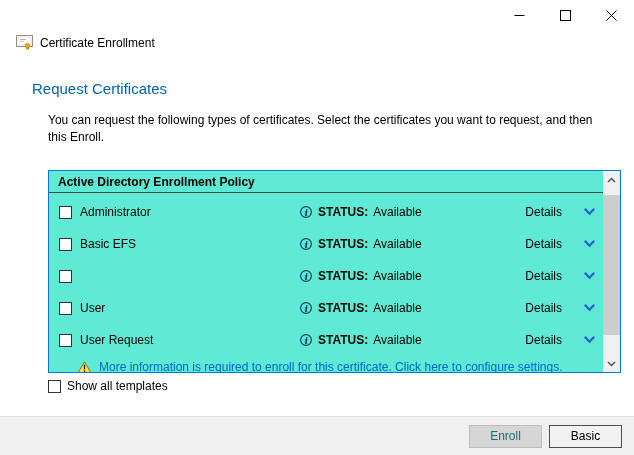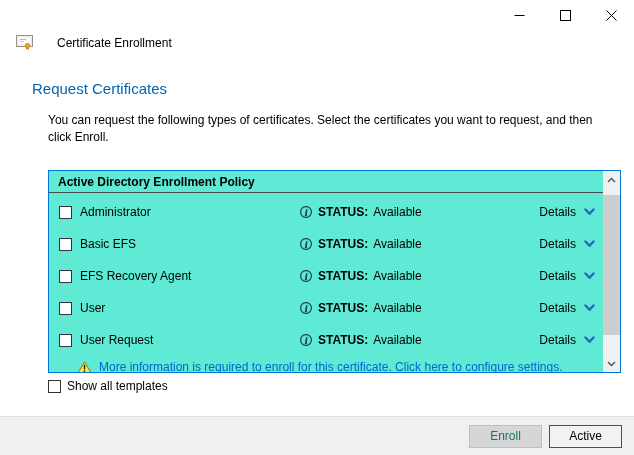--- a/index.html
+++ b/index.html
@@ -14,21 +14,21 @@
   body{font-family:"Liberation Sans",sans-serif;}
   .window{
     position:relative;width:634px;height:455px;background:#ffffff;
     overflow:hidden;font-size:12px;color:#000;margin:0 auto;
   }
   
   .titlebar{position:absolute;top:0;left:0;right:0;height:30px;background:#fff;}
   .caption-buttons{position:absolute;top:0;right:0;display:flex;height:30px;}
   .caption-btn{width:46px;height:30px;display:flex;align-items:center;justify-content:center;cursor:default;}
   
-  .app-header{position:absolute;top:34px;left:16px;display:flex;align-items:center;gap:23px;}
+  .app-header{position:absolute;top:34px;left:16px;display:flex;align-items:center;gap:6px;}
   .app-header .app-name{font-size:12px;color:#000;}
   
   .page-title{position:absolute;top:80px;left:32px;font-size:15px;color:var(--heading-blue);font-weight:400;}
   .instructions{position:absolute;top:112px;left:48px;width:562px;line-height:17px;color:#000;}
   
   .listbox{
     position:absolute;top:170px;left:48px;width:573px;height:203px;
     border:1px solid var(--accent-border);background:#5eead4;
   }
   .list-inner{position:absolute;top:0;left:0;right:17px;bottom:0;overflow:hidden;}
@@ -39,21 +39,21 @@
   .list-body{padding-top:3px;}
   .tpl-row{
     display:flex;align-items:center;height:32px;padding:0 8px 0 10px;
   }
   .name-cell{display:flex;align-items:center;gap:8px;width:240px;}
   .checkbox{
     width:13px;height:13px;border:1px solid #333;background:#fff;flex:0 0 13px;
   }
   .status-cell{display:flex;align-items:center;gap:5px;}
   .status-label{font-weight:bold;}
-  .details-cell{margin-left:auto;display:flex;align-items:center;gap:8px;cursor:default;}
+  .details-cell{margin-left:auto;display:flex;align-items:center;gap:22px;cursor:default;}
   .warning-row{
     display:flex;align-items:center;gap:7px;height:22px;padding-left:28px;
     color:var(--link-blue);
   }
   
   .scrollbar{position:absolute;top:0;right:0;bottom:0;width:17px;background:#f0f0f0;}
   .sb-btn{position:absolute;left:0;width:17px;height:17px;display:flex;align-items:center;justify-content:center;}
   .sb-up{top:0;} .sb-down{bottom:0;}
   .sb-thumb{position:absolute;left:0;top:24px;width:17px;height:140px;background:#cdcdcd;}
   
@@ -104,21 +104,21 @@
       <rect x="2" y="3" width="13" height="8" fill="#ffffff" stroke="#ddd8cf" stroke-width="0.6"></rect>
       <line x1="4" y1="5.5" x2="10" y2="5.5" stroke="#9fb6d9" stroke-width="1.1"></line>
       <line x1="4" y1="7.5" x2="8" y2="7.5" stroke="#c3cfe0" stroke-width="1.1"></line>
       <path d="M10.4 12.6 L9.9 16 L11.5 14.9 L13.1 16 L12.6 12.6 Z" fill="#d98a00"></path>
       <circle cx="11.5" cy="11.6" r="2.3" fill="#f2a81d" stroke="#c77f00" stroke-width="0.7"></circle>
     </svg>
     <span class="app-name">Certificate Enrollment</span>
   </div>
 
   <div class="page-title">Request Certificates</div>
-  <div class="instructions">You can request the following types of certificates. Select the certificates you want to request, and then click Enroll.</div>
+  <div class="instructions">You can request the following types of certificates. Select the certificates you want to request, and then this Enroll.</div>
 
   <div class="listbox">
     <div class="list-inner">
       <div class="group-header">Active Directory Enrollment Policy</div>
       <div class="list-body">
   <div class="tpl-row">
     <div class="name-cell">
       <span class="checkbox"></span>
       <span>Administrator</span>
     </div>
@@ -155,21 +155,20 @@
       <span>Details</span>
       <svg width="11" height="8" viewBox="0 0 11 8">
         <path d="M1.5 1.5 L5.5 5.8 L9.5 1.5" fill="none" stroke="#2B62C9" stroke-width="2.4" stroke-linecap="round" stroke-linejoin="round"></path>
       </svg>
     </div>
   </div>
 
   <div class="tpl-row">
     <div class="name-cell">
       <span class="checkbox"></span>
-      <span>EFS Recovery Agent</span>
     </div>
     <div class="status-cell">
       <svg width="14" height="14" viewBox="0 0 14 14">
         <circle cx="7" cy="7" r="5.4" fill="none" stroke="#16365C" stroke-width="1.15"></circle>
         <text x="7.4" y="10.6" text-anchor="middle" font-family="DejaVu Serif, serif" font-style="italic" font-weight="bold" font-size="9.5" fill="#16365C">i</text>
       </svg>
       <span class="status-label">STATUS:</span>
       <span class="status-value">Available</span>
     </div>
     <div class="details-cell">
@@ -246,16 +245,16 @@
     </div>
   </div>
 
   <div class="show-all">
     <span class="checkbox"></span>
     <span>Show all templates</span>
   </div>
 
   <div class="footer">
     <button class="btn btn-disabled" id="enroll-btn" disabled="">Enroll</button>
-    <button class="btn btn-normal">Active</button>
+    <button class="btn btn-normal">Basic</button>
   </div>
 
 </div>
 
 </body></html>

